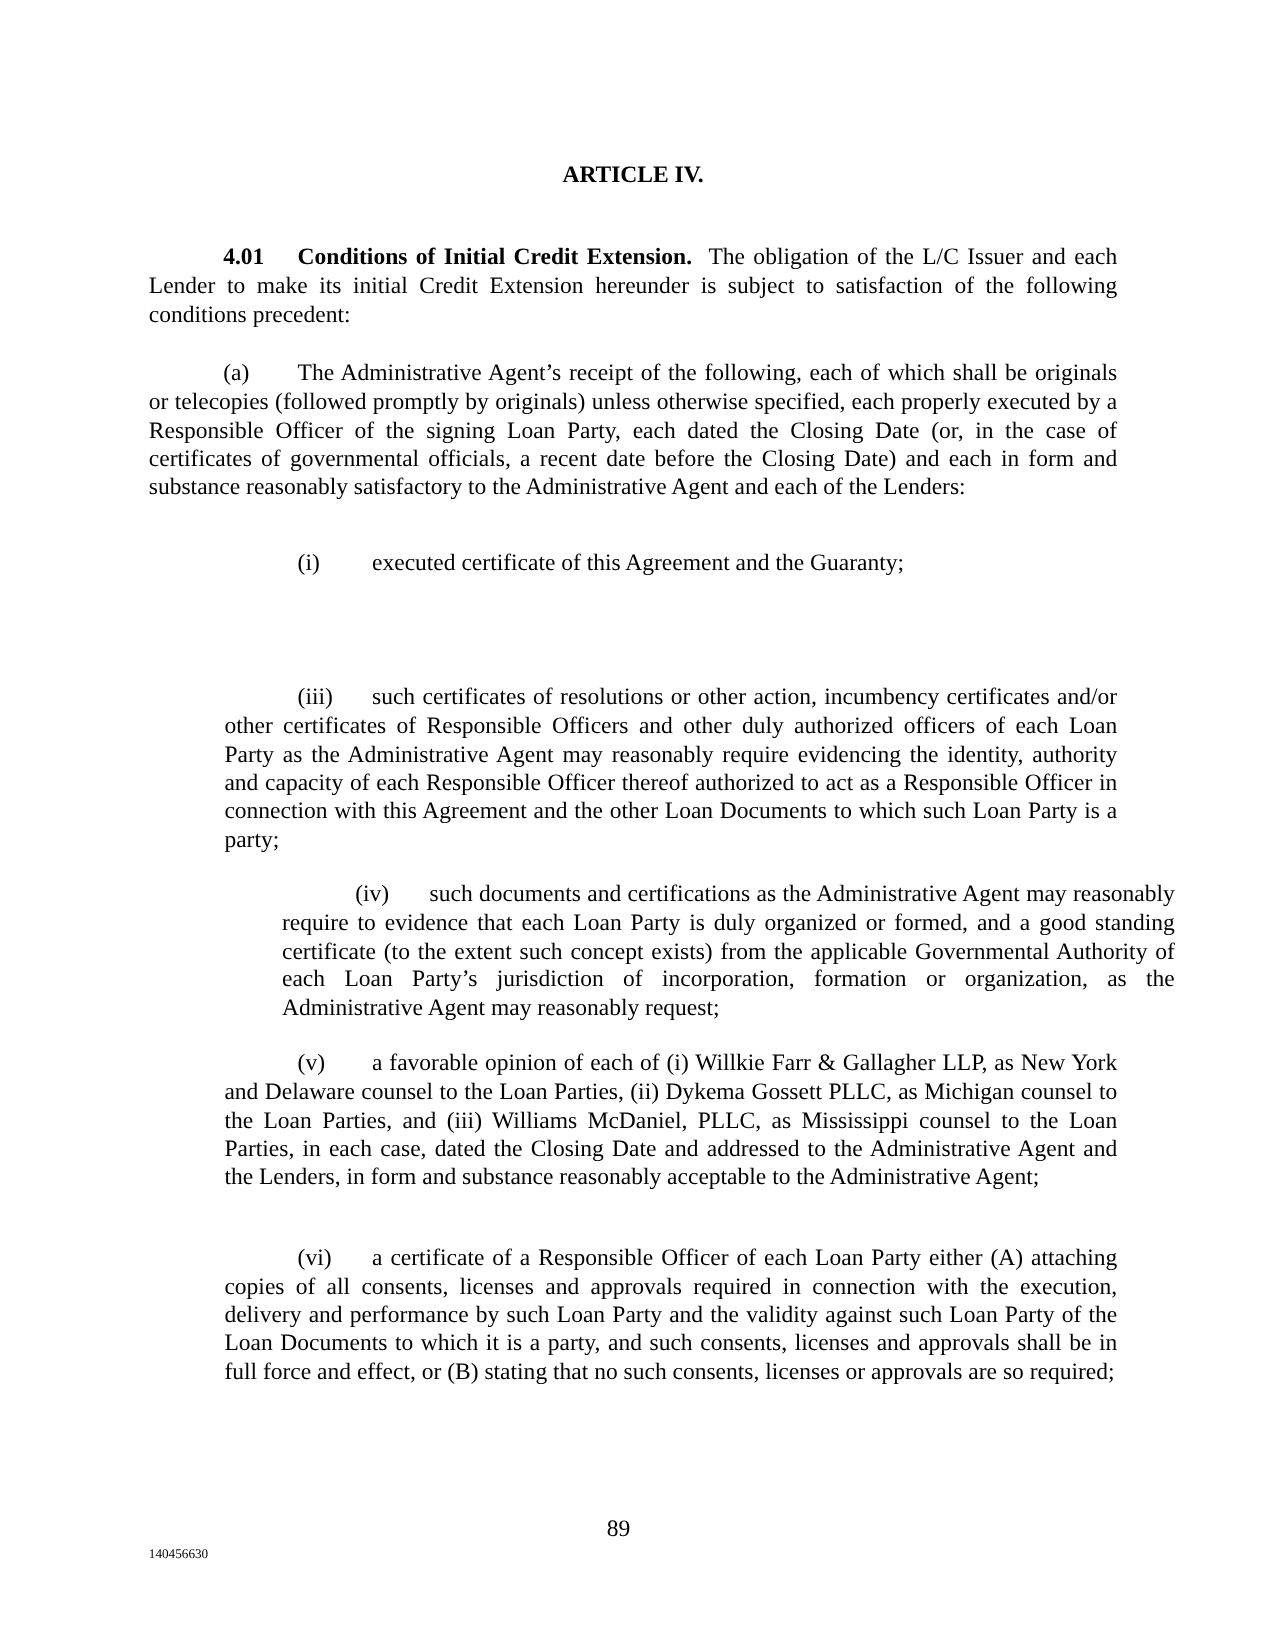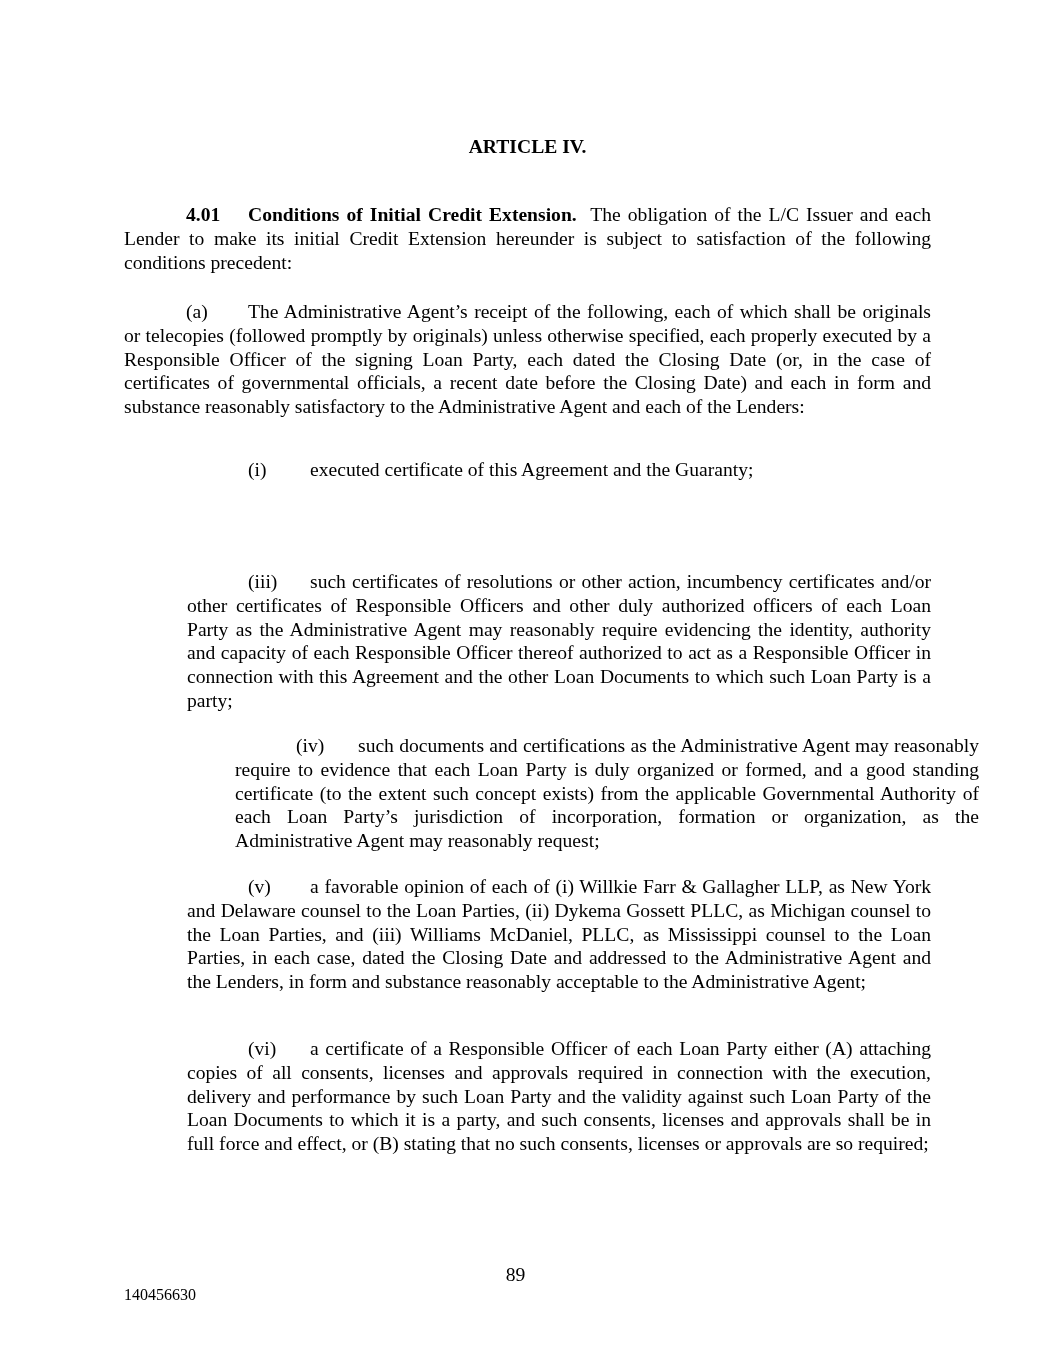--- a/index.html
+++ b/index.html
@@ -72,21 +72,21 @@
       left: 0;
       width: 1031px;
       top: 1263px;
       text-align: center;
       font-size: 19.6px;
     }
     .doc-id {
       position: absolute;
       left: 124px;
       top: 1288px;
-      font-size: 16px;
+      font-size: 11px;
       line-height: 14px;
     }
   </style>
 </head>
 <body>
 
 <div class="page">
 
   <div class="heading" style="top:135px;">ARTICLE IV.</div>
 

